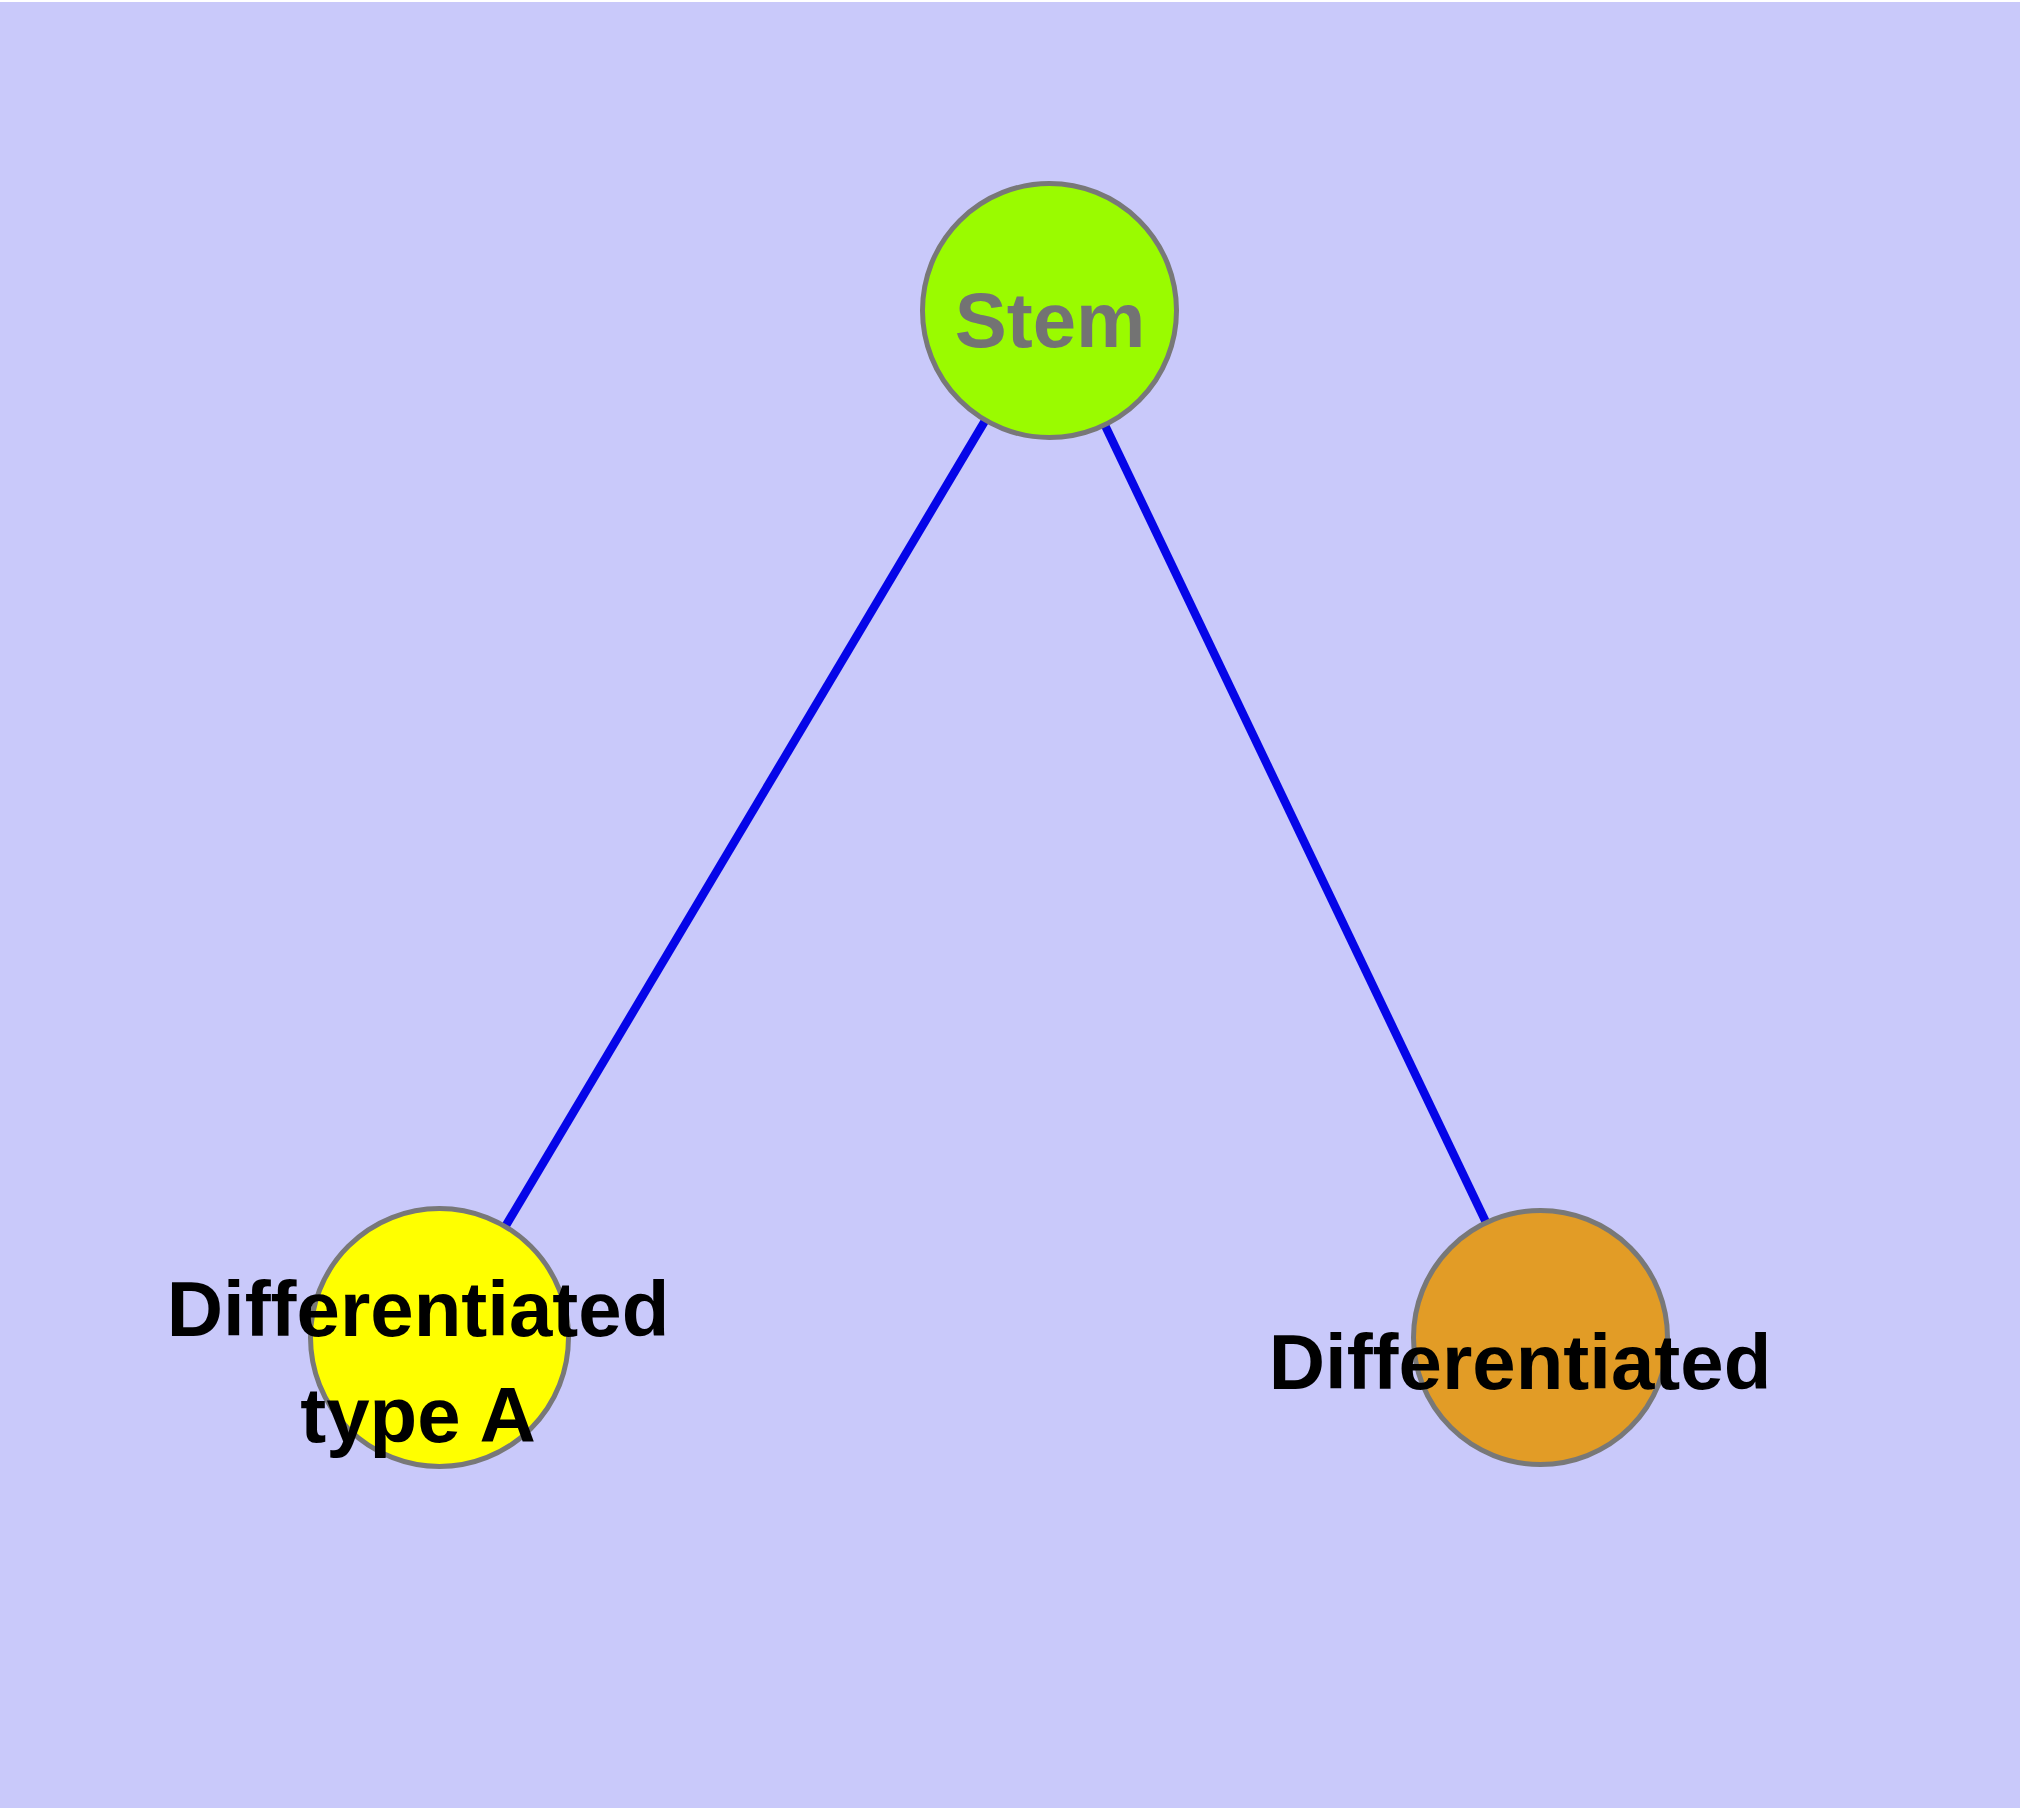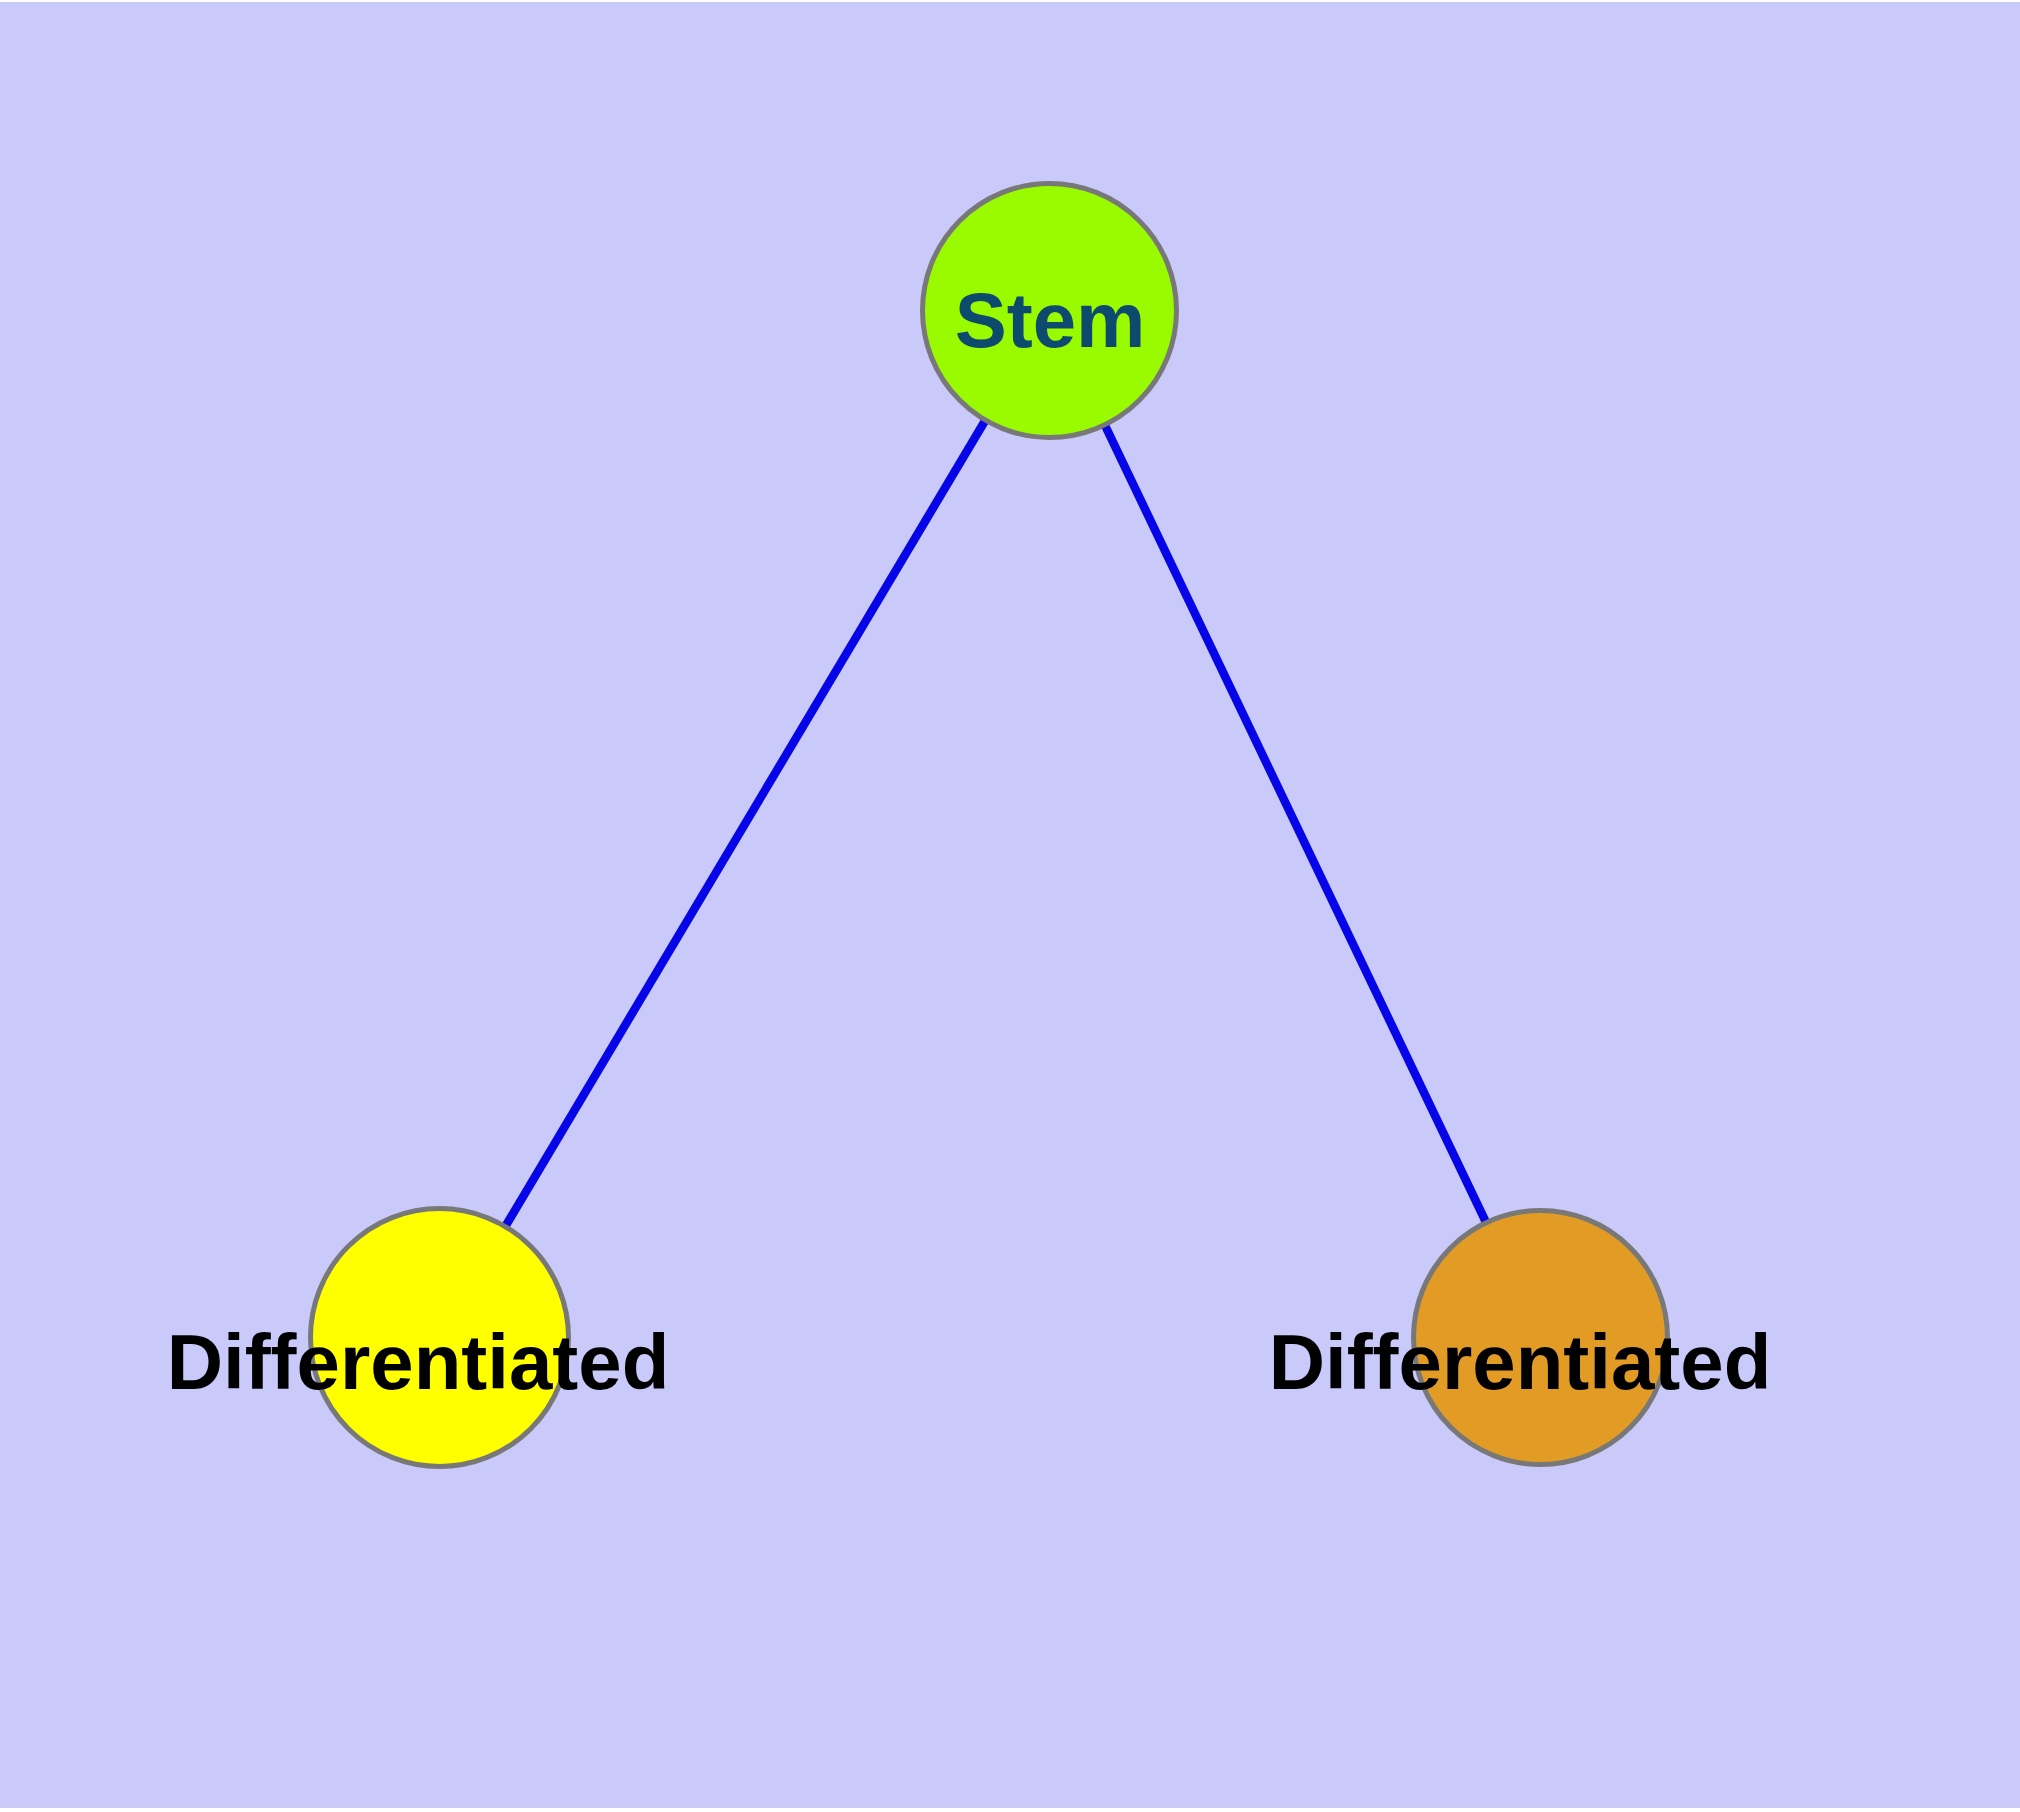--- a/index.html
+++ b/index.html
@@ -73,26 +73,27 @@
     <line x1="1239" y1="367" x2="518" y2="1578" style="stroke: rgb(5, 5, 232);"></line>
     <line x1="1239" y1="367" x2="1818" y2="1578" style="stroke: rgb(5, 5, 232);"></line>
   </svg>
 
   <div class="node node-stem" style="background-color: rgb(154, 251, 0); border-color: rgb(120, 120, 120);"></div>
 
   <div class="node node-type-a" style="background-color: rgb(255, 255, 0); border-color: rgb(120, 120, 120);"></div>
 
   <div class="node node-type-b" style="background-color: rgb(226, 156, 38); border-color: rgb(120, 120, 120);"></div>
 
-  <div class="node-label label-stem" style="color: #0c4a6e;">
+  <div class="node-label label-stem" style="color: #737373;">
     <span>Stem</span>
   </div>
 
   <div class="node-label label-type-a" style="color: rgb(0, 0, 0);">
     <span>Differentiated</span>
+    <span>type A</span>
   </div>
 
   <div class="node-label label-type-b" style="color: rgb(0, 0, 0);">
     <span>Differentiated</span>
   </div>
 
 </div>
 
 
 </body></html>

